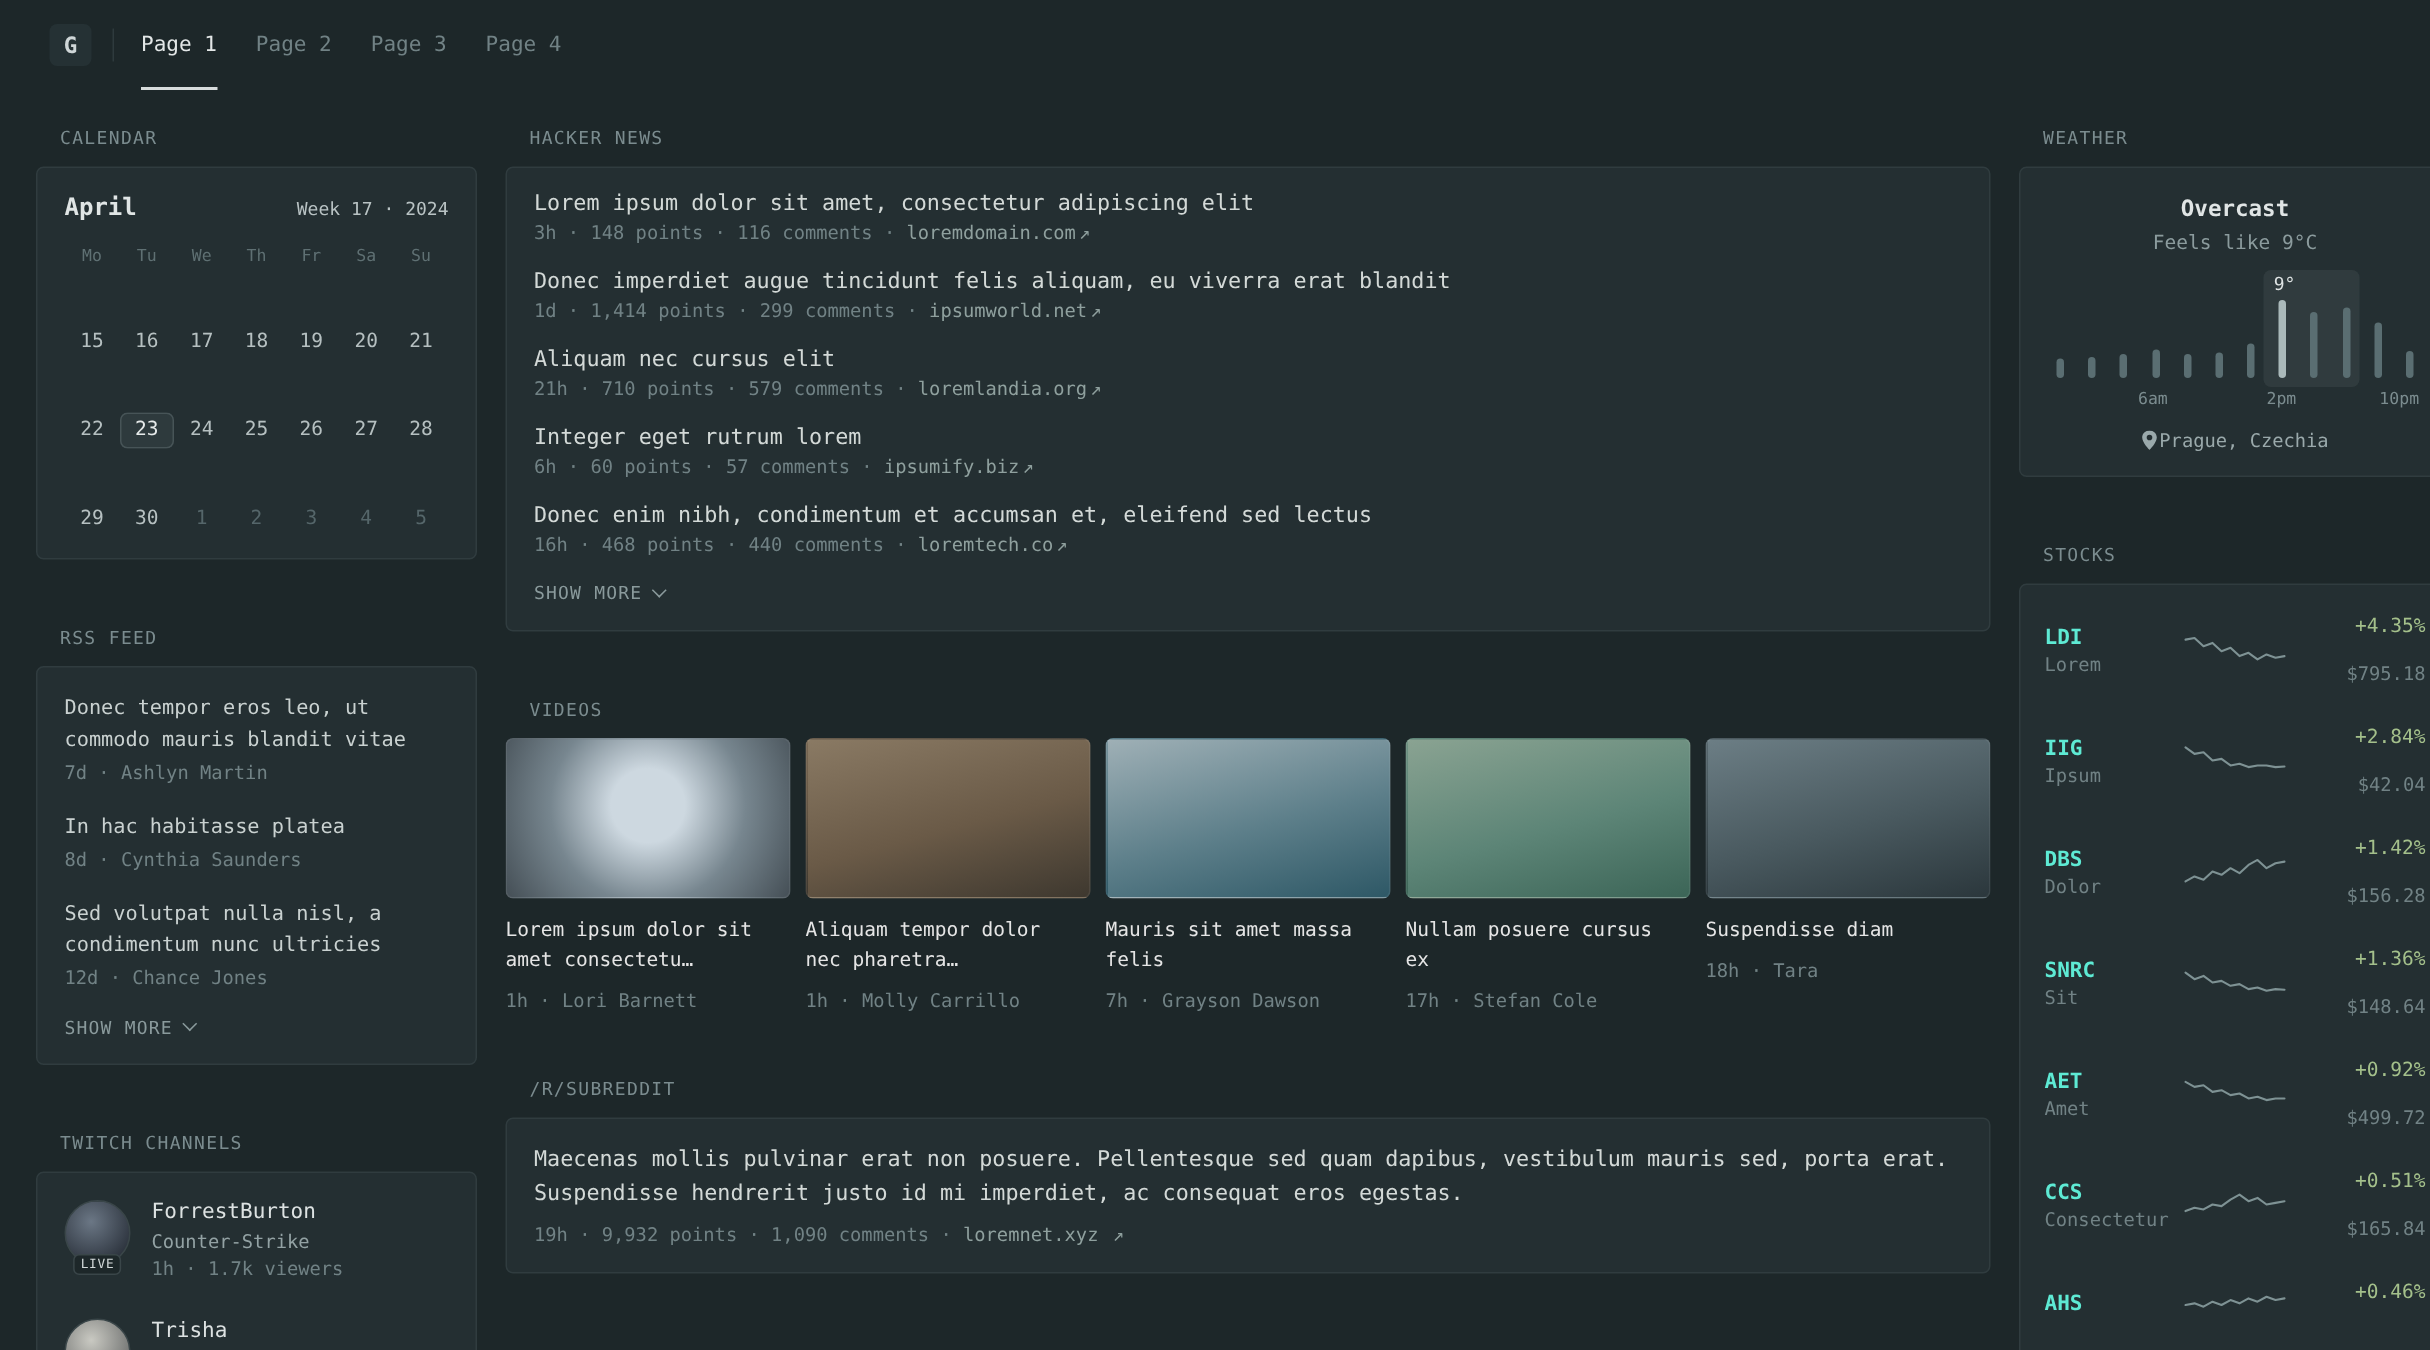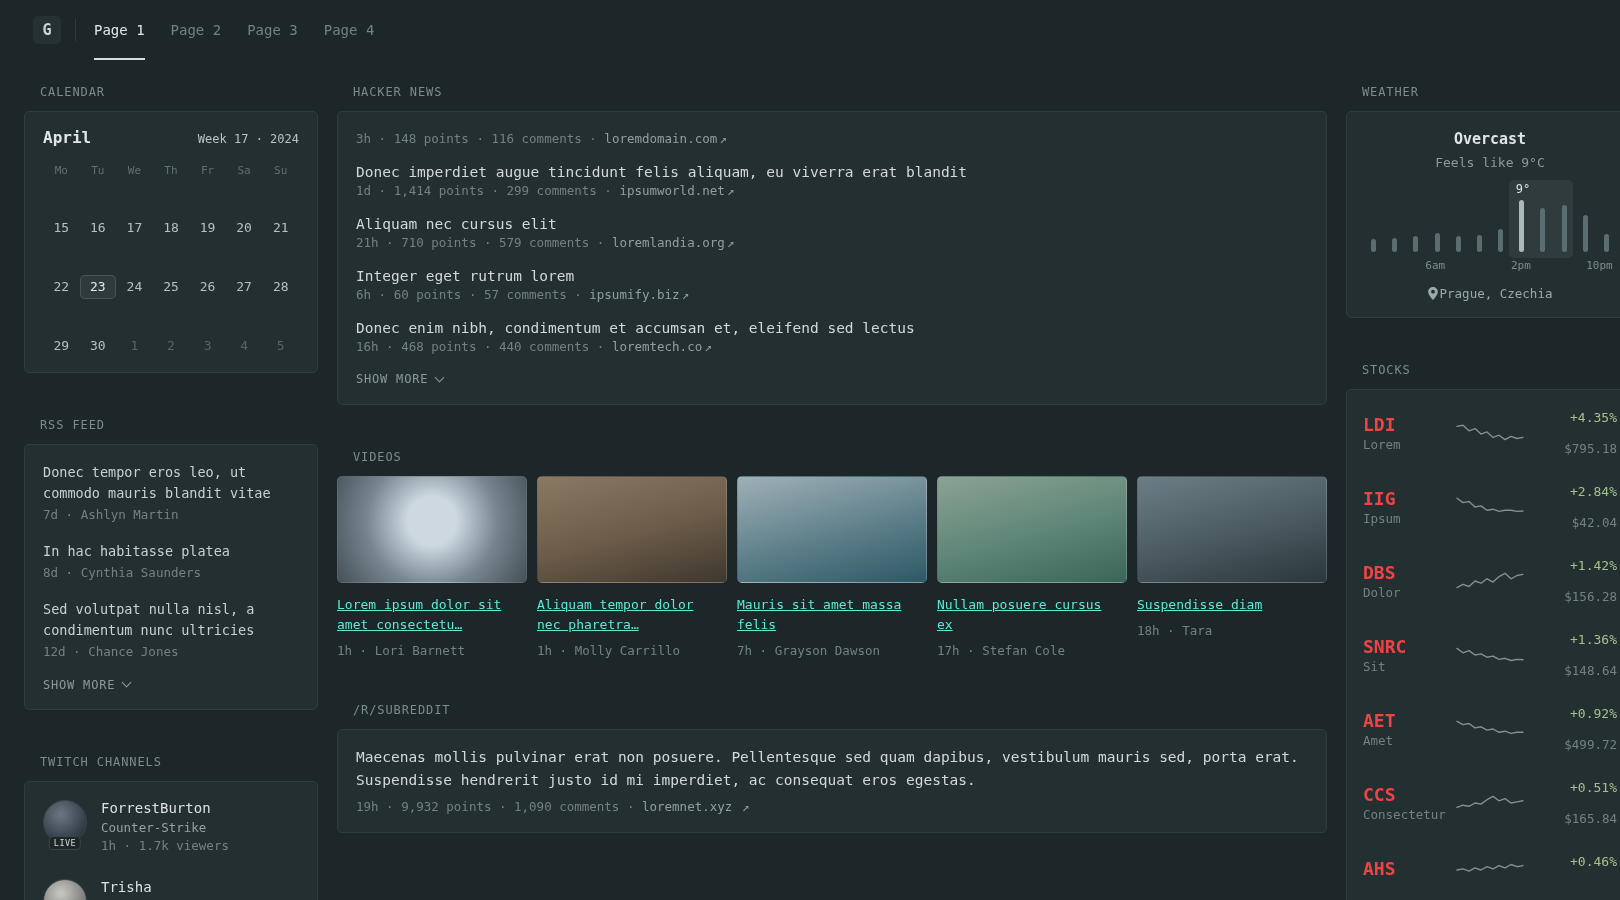--- a/index.html
+++ b/index.html
@@ -65,21 +65,21 @@
   .hn-item{margin-bottom:18px;}
   .hn-title{font-size:14.5px;color:#d3d9d7;}
   .meta-link{color:#8fa09e;}
   .ext-arrow{color:#8fa09e;margin-left:2px;}
   .ext-arrow::after{content:"↗";}
 
   
   .videos-row{display:flex;gap:10px;overflow:hidden;}
   .video-card{flex:0 0 190px;width:190px;}
   .video-thumb{height:107px;border-radius:5px;border:1px solid rgba(255,255,255,0.07);}
-  .video-title{margin-top:12px;padding-right:14px;font-size:13px;line-height:1.55;color:#5eead4;text-decoration:underline;}
+  .video-title{margin-top:12px;padding-right:14px;font-size:13px;line-height:1.55;color:#e5e5e5;}
   .video-meta{margin-top:8px;}
 
   
   .sub-card{padding:16px 18px 18px;}
   .sub-title{font-size:14.5px;line-height:1.6;color:#d3d9d7;}
   .sub-card .meta{margin-top:6px;}
 
   
   .weather-card{padding:18px 16px 16px;text-align:center;}
   .w-cond{font-size:15px;font-weight:700;color:#e0e5e5;}
@@ -93,21 +93,21 @@
   .w-highlight{position:absolute;top:-20px;bottom:-6px;border-radius:5px;background:rgba(215,228,226,0.07);z-index:0;}
   .w-times{position:absolute;left:8px;right:8px;bottom:0;height:15px;}
   .w-time{position:absolute;transform:translateX(-50%);font-size:11px;color:#7b8c8f;}
   .w-loc{margin-top:12px;font-size:12.5px;color:#9aa9ab;display:flex;align-items:center;justify-content:center;gap:2px;}
   .pin-icon{flex-shrink:0;}
 
   
   .stocks-card{padding:6px 16px;}
   .stock-row{display:flex;align-items:center;justify-content:space-between;gap:8px;padding:14px 0;}
   .stock-left{width:88px;}
-  .stock-sym{font-size:18px;font-weight:700;color:#ef4444;}
+  .stock-sym{font-size:14px;font-weight:700;color:#5eead4;}
   .stock-left .meta{margin-top:2px;}
   .stock-spark svg{display:block;}
   .stock-right{width:88px;text-align:right;}
   .stock-change{font-size:13px;}
   .stock-change.pos{color:var(--positive);}
   .stock-change.neg{color:var(--negative);}
   .stock-right .meta{margin-top:16px;}
 </style>
 </head>
 <body>
@@ -231,20 +231,21 @@
 
   </div>
 
   <div class="col" data-interactable="false">
 
     <section class="widget" data-interactable="false">
       <h2 class="widget-title" data-interactable="false">HACKER NEWS</h2>
       <div class="card hn-card" data-interactable="false">
         <div id="hn-list" data-interactable="false">
             <div class="hn-item" data-interactable="false">
+              <div class="hn-title" data-interactable="true">Lorem ipsum dolor sit amet, consectetur adipiscing elit</div>
               <div class="meta" data-interactable="false"><span data-interactable="false">3h · 148 points · 116 comments · </span><span class="meta-link" data-interactable="true">loremdomain.com</span><span class="ext-arrow" data-interactable="false"></span></div>
             </div>
             <div class="hn-item" data-interactable="false">
               <div class="hn-title" data-interactable="true">Donec imperdiet augue tincidunt felis aliquam, eu viverra erat blandit</div>
               <div class="meta" data-interactable="false"><span data-interactable="false">1d · 1,414 points · 299 comments · </span><span class="meta-link" data-interactable="true">ipsumworld.net</span><span class="ext-arrow" data-interactable="false"></span></div>
             </div>
             <div class="hn-item" data-interactable="false">
               <div class="hn-title" data-interactable="true">Aliquam nec cursus elit</div>
               <div class="meta" data-interactable="false"><span data-interactable="false">21h · 710 points · 579 comments · </span><span class="meta-link" data-interactable="true">loremlandia.org</span><span class="ext-arrow" data-interactable="false"></span></div>
             </div>

